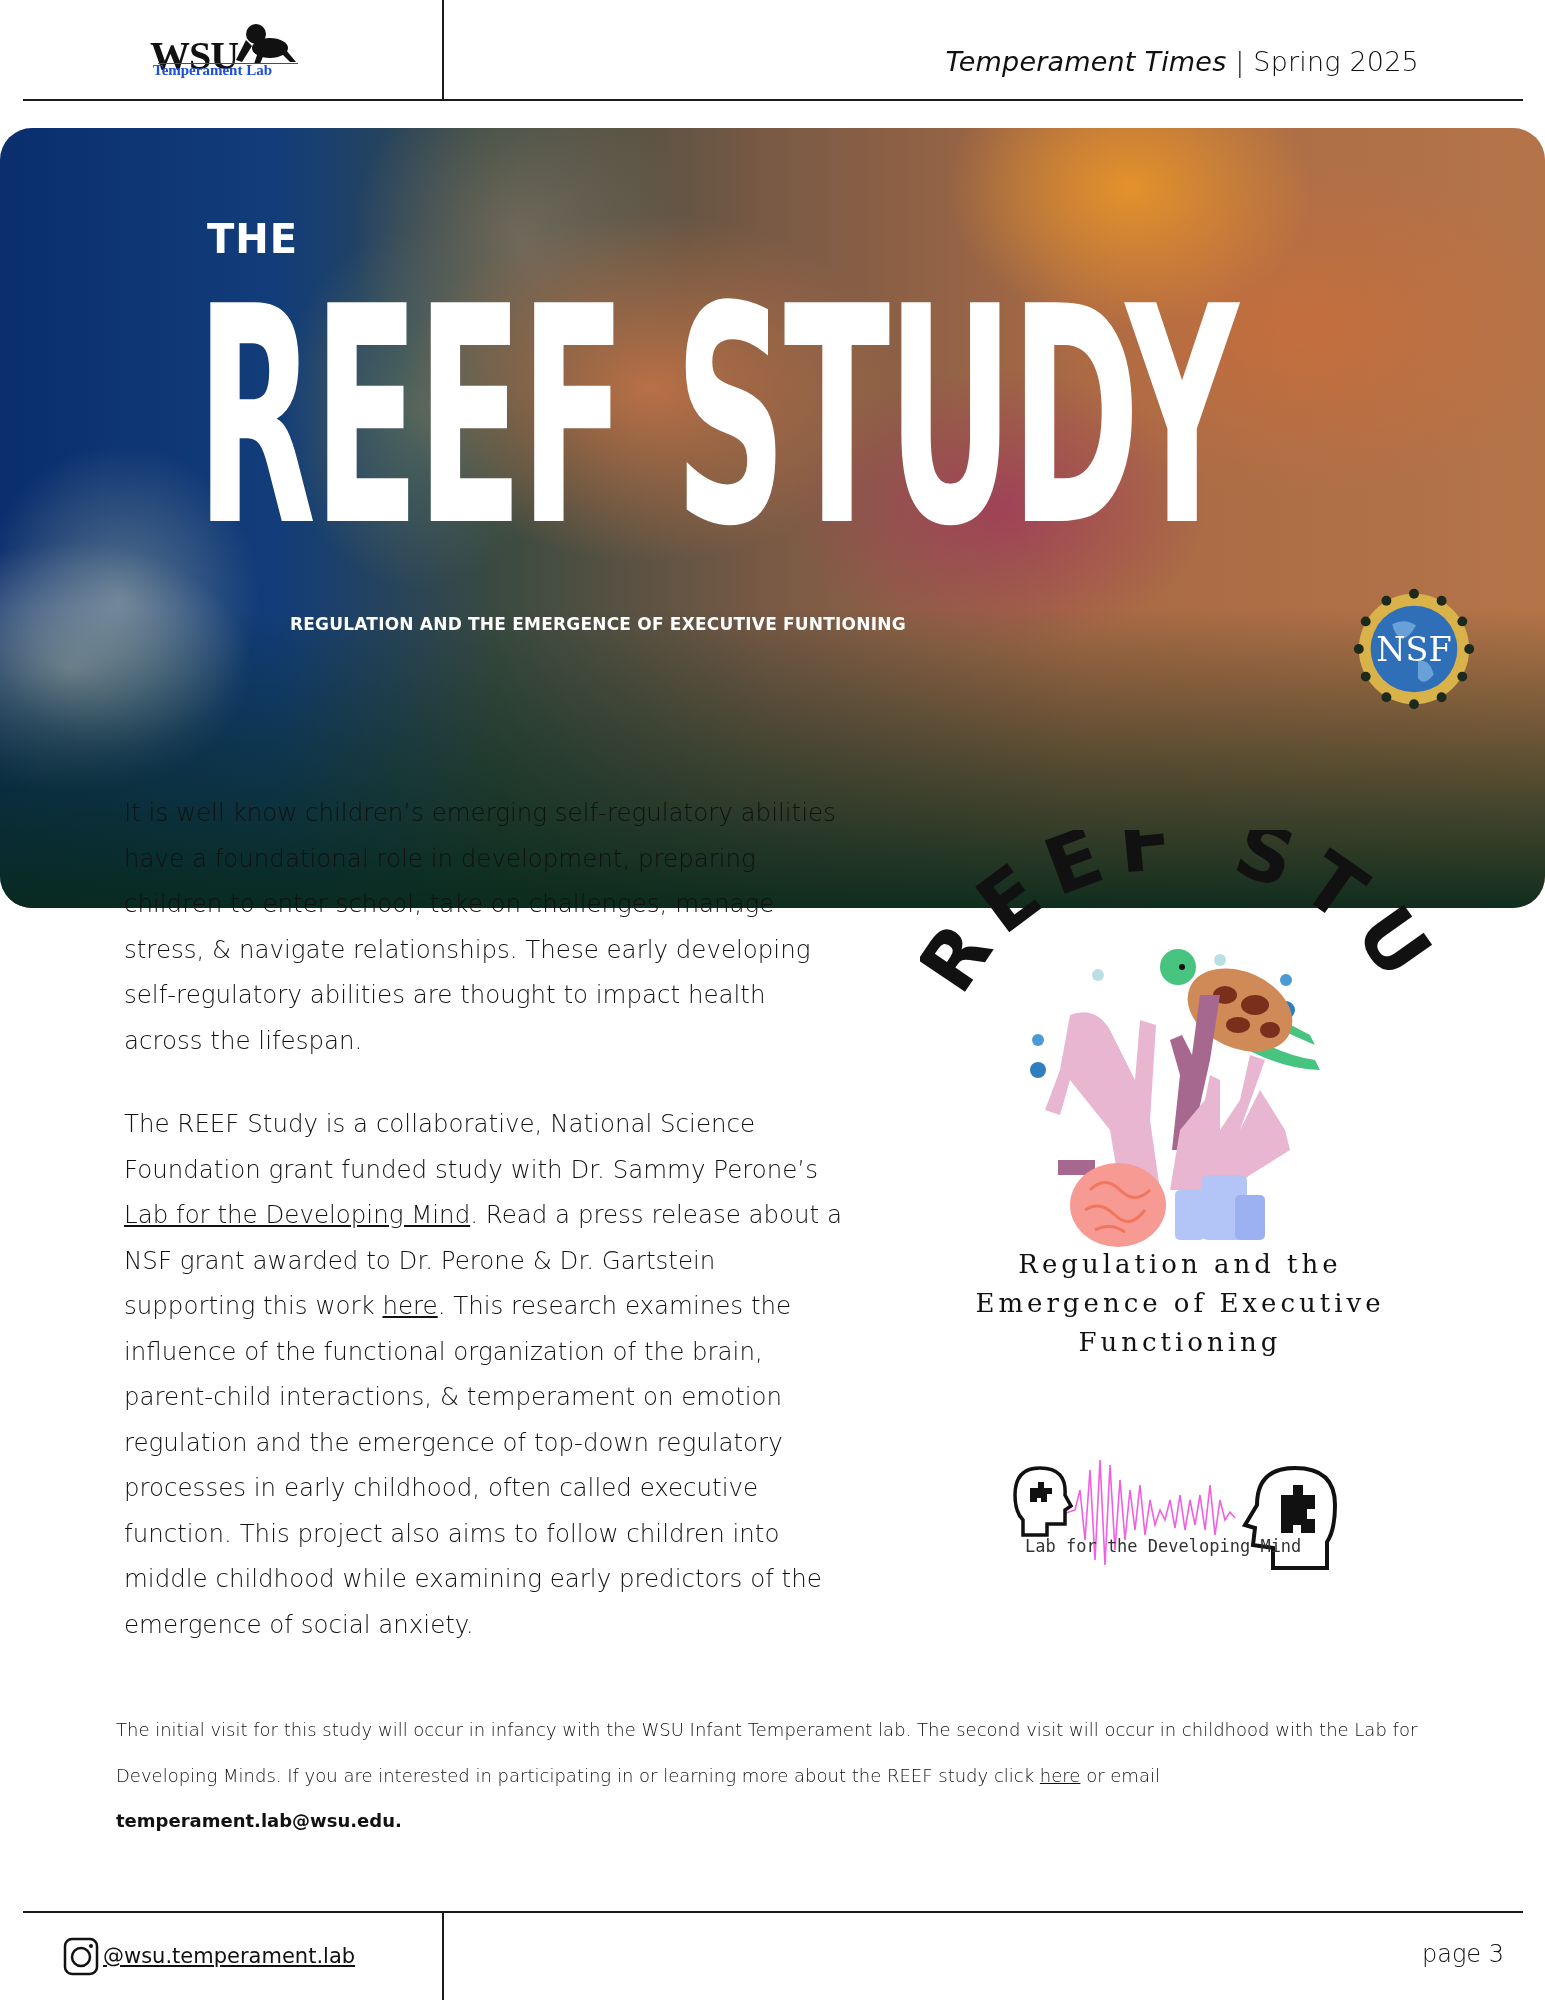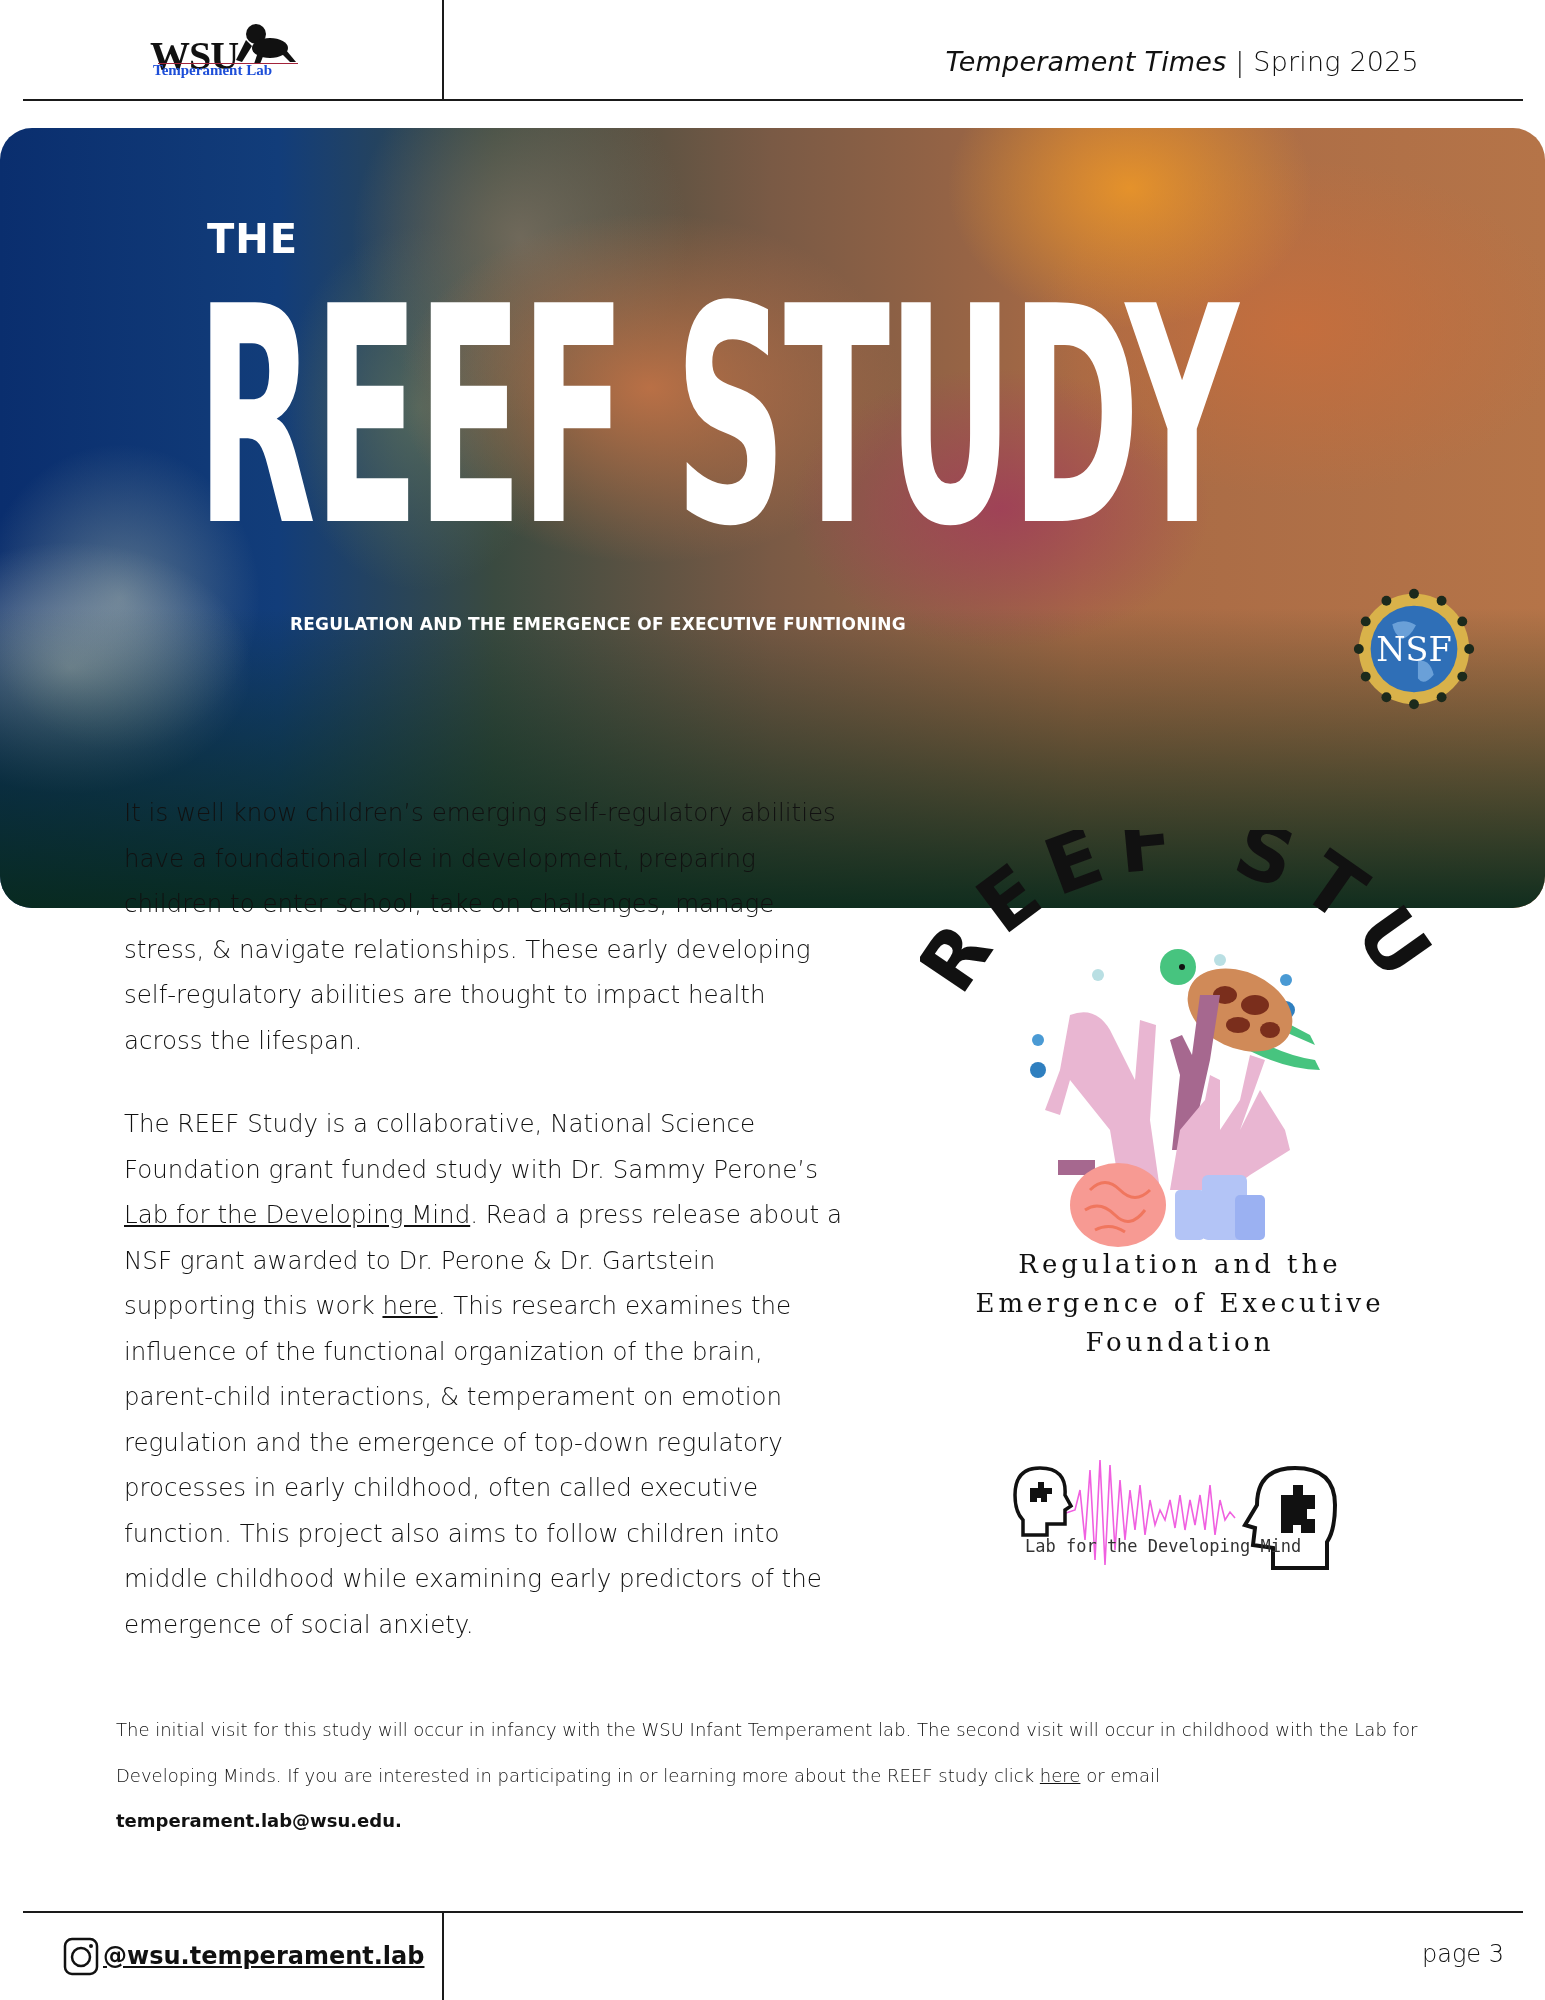--- a/index.html
+++ b/index.html
@@ -49,21 +49,21 @@
   .ldm-logo { position: absolute; left: 1005px; top: 1440px; width: 340px; height: 140px; }
 
   .bottom-para { position: absolute; left: 116px; top: 1707px; width: 1330px; font-size: 18px; line-height: 45.5px; color: #111; font-weight: 300; }
   .bottom-para .email { font-weight: bold; }
 
   
   .footer-rule { position: absolute; left: 23px; width: 1500px; top: 1911px; height: 2px; background: #1a1a1a; }
   .footer-divider { position: absolute; left: 442px; top: 1912px; width: 2px; height: 88px; background: #1a1a1a; }
   .footer-ig { position: absolute; left: 63px; top: 1936px; display: flex; align-items: center; gap: 4px; }
   .ig-icon { width: 36px; height: 40px; }
-  .ig-handle { font-size: 24px; text-decoration: underline; color: #111; font-weight: 700; }
+  .ig-handle { font-size: 21px; text-decoration: underline; color: #111; font-weight: 400; }
   .page-num { position: absolute; right: 41px; top: 1940px; font-size: 24px; color: #111; font-weight: 300; }
 </style>
 </head>
 <body>
 
 <div class="logo">
   <svg class="logo-baby" viewBox="0 0 80 44">
     <circle cx="38" cy="12" r="10" fill="#111"></circle>
     <ellipse cx="52" cy="26" rx="18" ry="10" fill="#111"></ellipse>
     <path d="M28 18 L18 38 L24 40 L34 24 Z" fill="#111"></path>
@@ -153,21 +153,21 @@
   </g>
   <g>
     <rect x="282" y="345" width="45" height="65" rx="6" fill="#b3c4f6"></rect>
     <rect x="315" y="365" width="30" height="45" rx="5" fill="#9bb1f2"></rect>
     <rect x="255" y="360" width="30" height="50" rx="5" fill="#b3c4f6"></rect>
   </g>
 </svg>
 <div class="reef-tagline">
   <div>Regulation and the</div>
   <div>Emergence of Executive</div>
-  <div>Foundation</div>
+  <div>Functioning</div>
 </div>
 
 <svg class="ldm-logo" viewBox="0 0 340 140">
   <path d="M55 75 L70 70 L75 50 L80 100 L85 30 L90 120 L95 20 L100 125 L105 25 L110 110 L115 40 L120 100 L125 50 L130 90 L135 45 L140 95 L145 60 L150 85 L155 70 L160 80 L165 60 L170 88 L175 55 L180 90 L185 60 L190 85 L195 55 L200 90 L205 45 L210 95 L215 60 L220 80 L225 72 L230 78" stroke="#f060e0" stroke-width="1.6" fill="none"></path>
   <g>
     <path d="M10 55 Q10 28 35 28 Q62 28 60 55 L66 66 L60 70 L60 84 L42 84 L42 95 L18 95 L18 80 Q10 72 10 55 Z" stroke="#111" stroke-width="3.5" fill="#fff"></path>
     <path d="M25 48 h8 v-6 h6 v6 h8 v6 h-5 v8 h-6 v-4 h-4 v4 h-7 z" fill="#111"></path>
   </g>
   <g>
     <path d="M330 65 Q330 28 290 28 Q252 28 252 65 L240 85 L250 88 L248 105 L268 108 L268 128 L322 128 L322 102 Q330 90 330 65 Z" stroke="#111" stroke-width="4" fill="#fff"></path>

